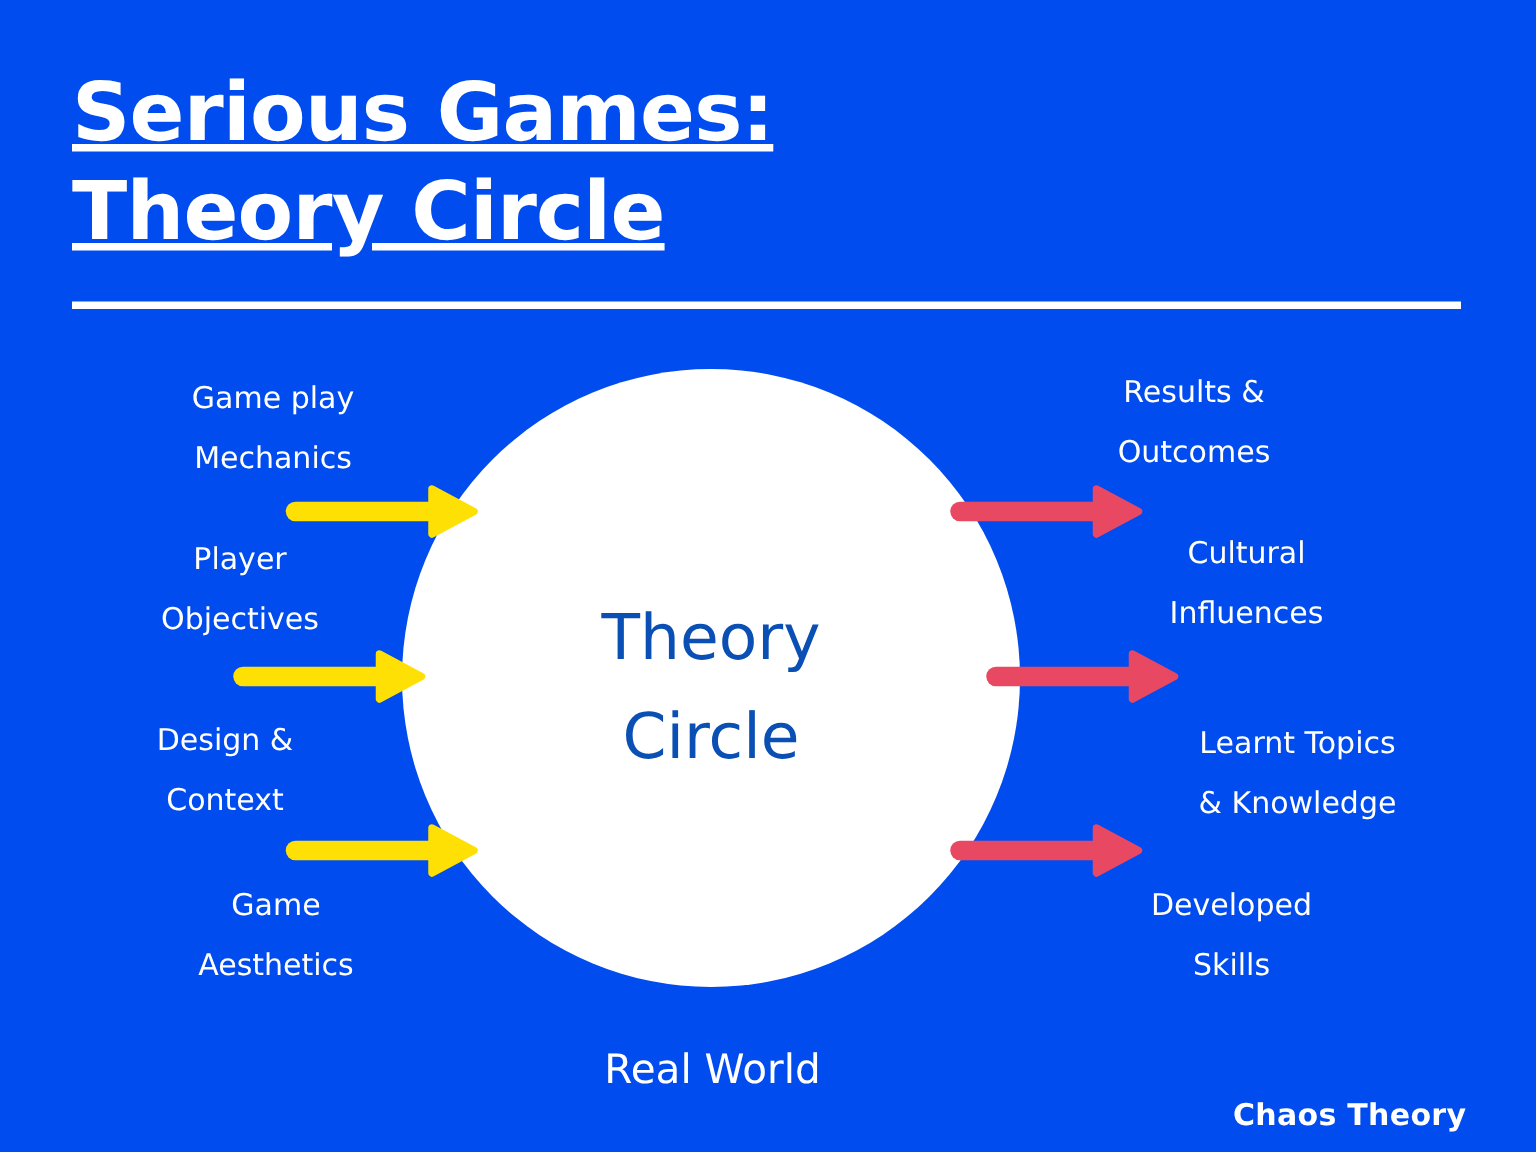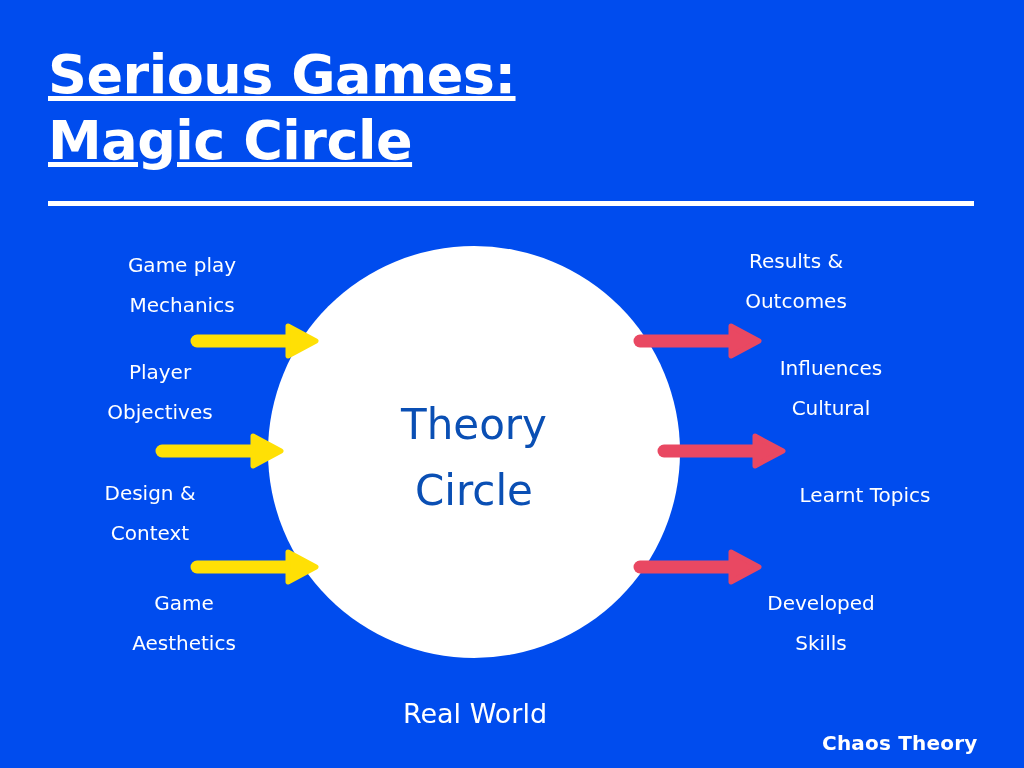--- a/index.html
+++ b/index.html
@@ -50,21 +50,21 @@
       position: absolute; left: 822px; top: 728px;
       font-weight: bold; font-size: 20px; line-height: 30px;
       letter-spacing: 0.2px;
     }
   </style>
 </head>
 <body>
 
 <h1 class="title">
   <span>Serious Games:</span>
-  <span>Magic Circle</span>
+  <span>Theory Circle</span>
 </h1>
 
 <div class="divider"></div>
 
 <div class="circle"></div>
 <div class="circle-label">
   <span>Theory</span>
   <span>Circle</span>
 </div>
 
@@ -96,25 +96,26 @@
 <svg class="arrow" style="left:190px; top:548px;" width="135" height="38">
   <line x1="7" y1="19" x2="100" y2="19" stroke="#ffe005" stroke-width="13" stroke-linecap="round"></line>
   <path d="M98 4 L126 19 L98 34 Z" fill="#ffe005" stroke="#ffe005" stroke-width="5" stroke-linejoin="round"></path>
 </svg>
 
 <div class="label" style="left:710px; top:241px; width:172px;">
   <span>Results &amp;</span>
   <span>Outcomes</span>
 </div>
 <div class="label" style="left:745px; top:348px; width:172px;">
+  <span>Cultural</span>
   <span>Influences</span>
-  <span>Cultural</span>
 </div>
 <div class="label" style="left:762px; top:475px; width:206px;">
   <span>Learnt Topics</span>
+  <span>&amp; Knowledge</span>
 </div>
 <div class="label" style="left:735px; top:583px; width:172px;">
   <span>Developed</span>
   <span>Skills</span>
 </div>
 
 <svg class="arrow" style="left:633px; top:322px;" width="135" height="38">
   <line x1="7" y1="19" x2="100" y2="19" stroke="#e94862" stroke-width="13" stroke-linecap="round"></line>
   <path d="M98 4 L126 19 L98 34 Z" fill="#e94862" stroke="#e94862" stroke-width="5" stroke-linejoin="round"></path>
 </svg>

